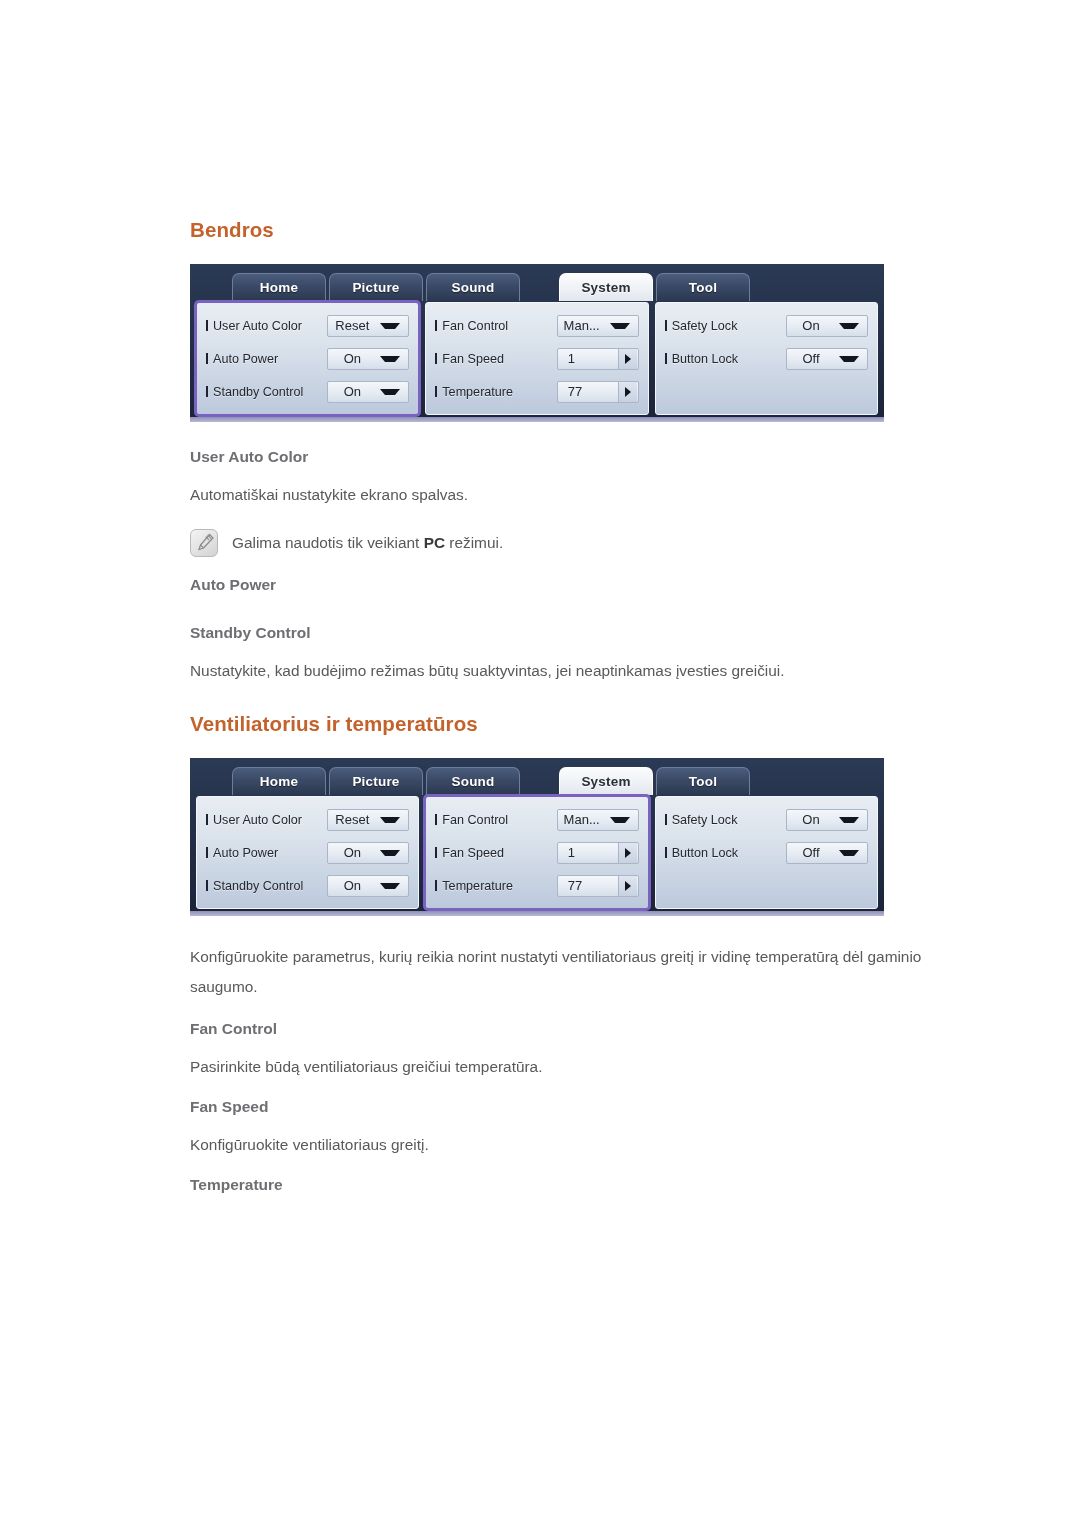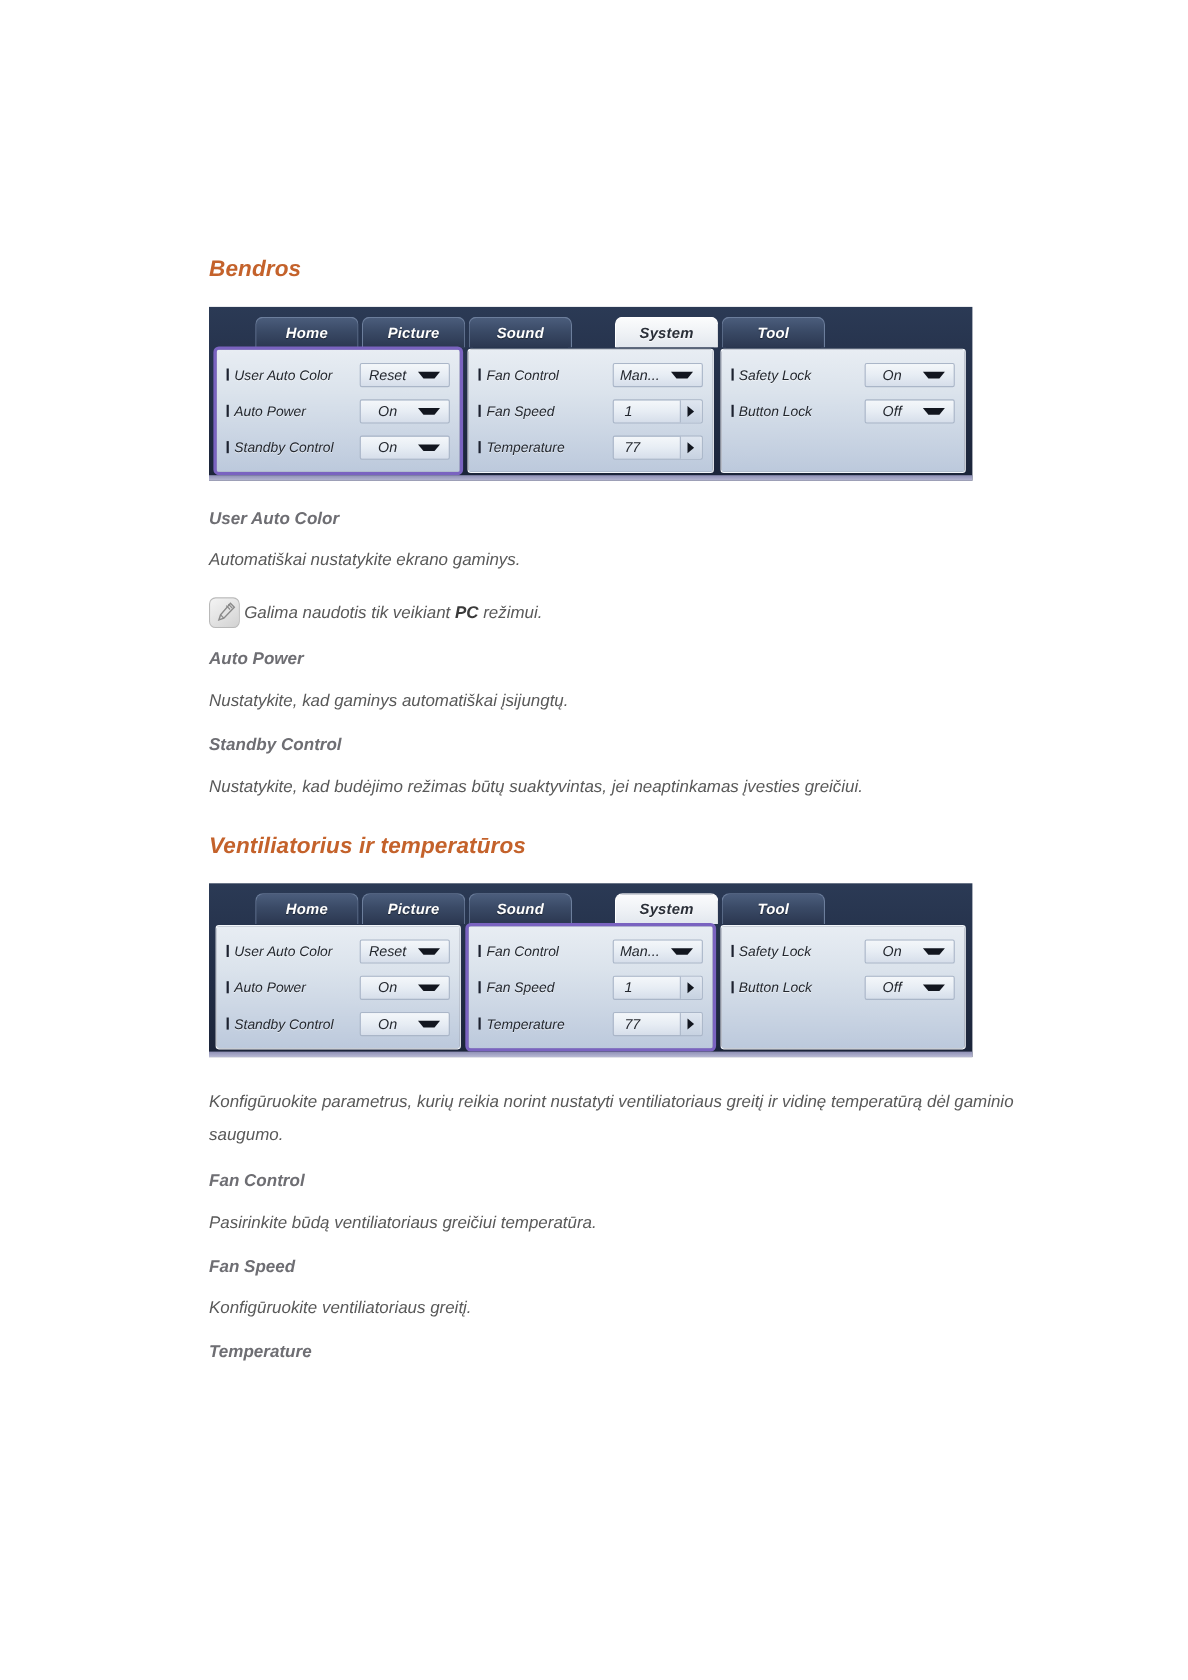--- a/index.html
+++ b/index.html
@@ -18,23 +18,22 @@
     position: absolute;
     left: 0; top: 0;
     width: 1080px;
     height: 1527px;
     background: #fff;
     overflow: hidden;
   }
   .content {
     position: absolute;
     left: 190px;
-    top: 15px;
+    top: 0;
     width: 790px;
-    font-style: italic;
   }
 
   
   .section-heading {
     color: #c4622b;
     font-size: 20.5px;
     font-weight: bold;
     letter-spacing: 0.1px;
     margin: 0;
     padding: 0;
@@ -51,22 +50,22 @@
     font-size: 15.4px;
     line-height: 30px;
     margin: 0;
     padding: 0;
   }
   .body-text b { font-weight: bold; color: #3a3a3a; }
 
   
   .note-row {
     display: flex;
-    align-items: flex-start;
-    gap: 4px;
+    align-items: center;
+    gap: 14px;
   }
   .note-icon {
     width: 28px;
     height: 28px;
     flex: 0 0 28px;
     border-radius: 6px;
     background: linear-gradient(145deg,#f4f4f4 0%, #e2e2e2 55%, #d2d2d2 100%);
     border: 1px solid #b9b9b9;
     position: relative;
     box-sizing: border-box;
@@ -345,21 +344,21 @@
       </div>
       <div class="osd-inner-shadow"></div>
     </div>
 
     <div style="height:26px"></div>
 
     <h3 class="sub-heading">User Auto Color</h3>
 
     <div style="height:14px"></div>
 
-    <p class="body-text">Automatiškai nustatykite ekrano gaminys.</p>
+    <p class="body-text">Automatiškai nustatykite ekrano spalvas.</p>
 
     <div style="height:16px"></div>
 
     <div class="note-row">
       <div class="note-icon">
         <svg width="22" height="23" viewBox="0 0 22 23" xmlns="http://www.w3.org/2000/svg">
           <path d="M15.5 2.5 L19 6 L9.5 16 L5 17.5 L6.5 13 Z" fill="none" stroke="#8a8a8a" stroke-width="1.3"></path>
           <path d="M6.6 12.9 L9.4 15.9" fill="none" stroke="#8a8a8a" stroke-width="1.1"></path>
           <path d="M11.7 4.6 L15.2 8.1" fill="none" stroke="#8a8a8a" stroke-width="1.1"></path>
           <path d="M13.6 3.2 L17.1 6.7" fill="none" stroke="#8a8a8a" stroke-width="1.1"></path>
@@ -369,21 +368,20 @@
         <span>Galima naudotis tik veikiant </span><b>PC</b><span> režimui.</span>
       </div>
     </div>
 
     <div style="height:18px"></div>
 
     <h3 class="sub-heading">Auto Power</h3>
 
     <div style="height:14px"></div>
 
-    <p class="body-text">Nustatykite, kad gaminys automatiškai įsijungtų.</p>
 
     <div style="height:16px"></div>
 
     <h3 class="sub-heading">Standby Control</h3>
 
     <div style="height:14px"></div>
 
     <p class="body-text">Nustatykite, kad budėjimo režimas būtų suaktyvintas, jei neaptinkamas įvesties greičiui.</p>
 
     <div style="height:26px"></div>

